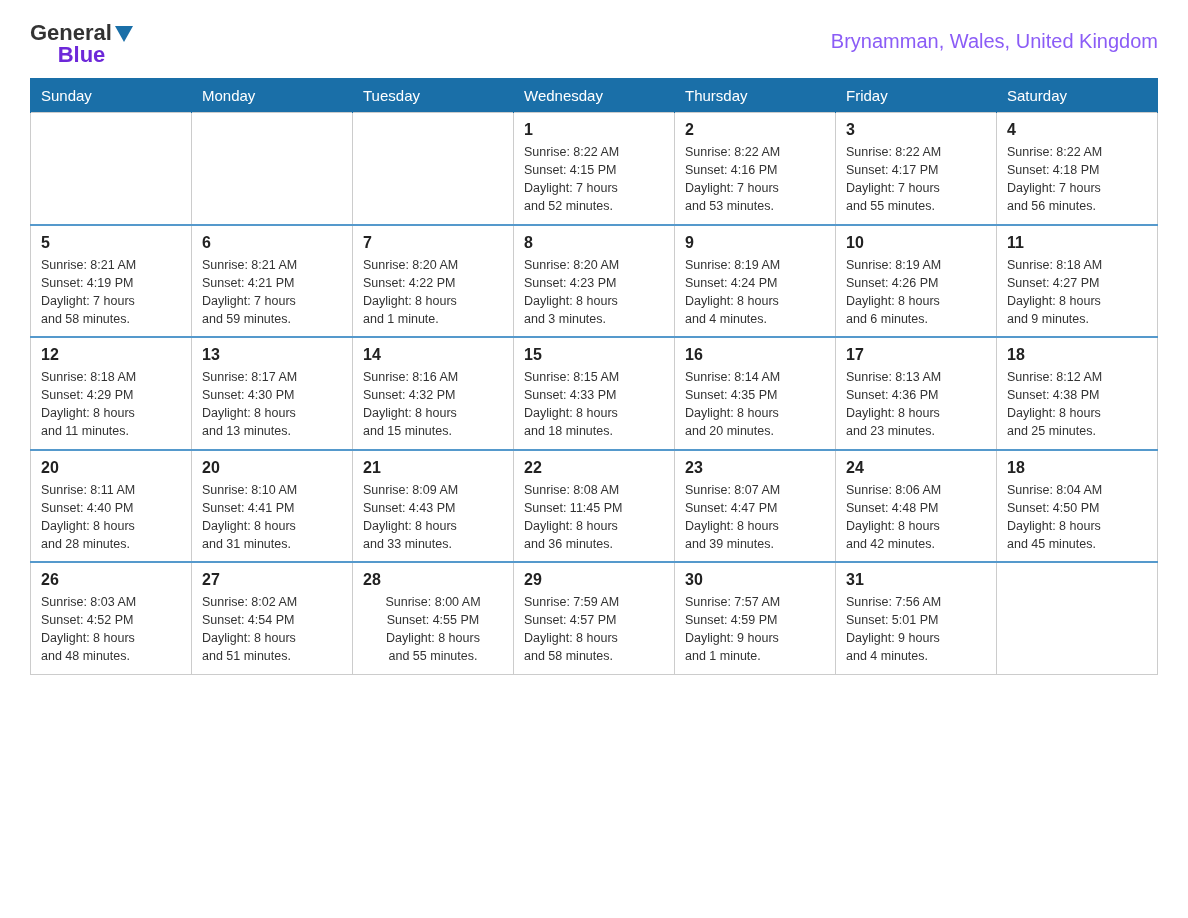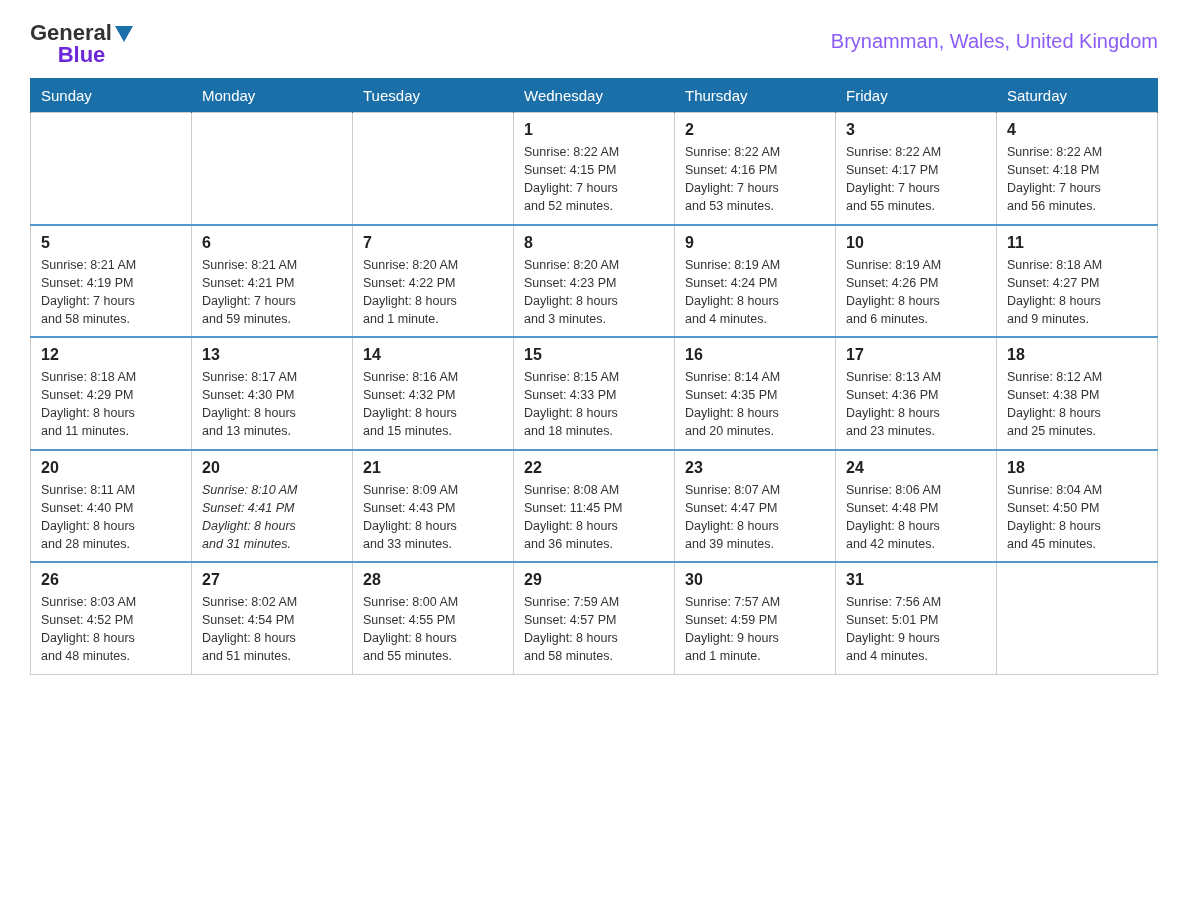--- a/index.html
+++ b/index.html
@@ -250,21 +250,21 @@
       <tr>
         <td>
           <span class="day-number">20</span>
           <div class="day-info" style="white-space: pre-line;">Sunrise: 8:11 AM
 Sunset: 4:40 PM
 Daylight: 8 hours
 and 28 minutes.</div>
         </td>
         <td>
           <span class="day-number">20</span>
-          <div class="day-info" style="white-space: pre-line; font-style: italic;">Sunrise: 8:10 AM
+          <div class="day-info" style="white-space: pre-line;">Sunrise: 8:10 AM
 Sunset: 4:41 PM
 Daylight: 8 hours
 and 31 minutes.</div>
         </td>
         <td>
           <span class="day-number">21</span>
           <div class="day-info" style="white-space: pre-line;">Sunrise: 8:09 AM
 Sunset: 4:43 PM
 Daylight: 8 hours
 and 33 minutes.</div>
@@ -308,21 +308,21 @@
         </td>
         <td>
           <span class="day-number">27</span>
           <div class="day-info" style="white-space: pre-line;">Sunrise: 8:02 AM
 Sunset: 4:54 PM
 Daylight: 8 hours
 and 51 minutes.</div>
         </td>
         <td>
           <span class="day-number">28</span>
-          <div class="day-info" style="white-space: pre-line;">Sunrise: 8:00 AM
+          <div class="day-info" style="white-space: pre-line; text-align: center;">Sunrise: 8:00 AM
 Sunset: 4:55 PM
 Daylight: 8 hours
 and 55 minutes.</div>
         </td>
         <td>
           <span class="day-number">29</span>
           <div class="day-info" style="white-space: pre-line;">Sunrise: 7:59 AM
 Sunset: 4:57 PM
 Daylight: 8 hours
 and 58 minutes.</div>

